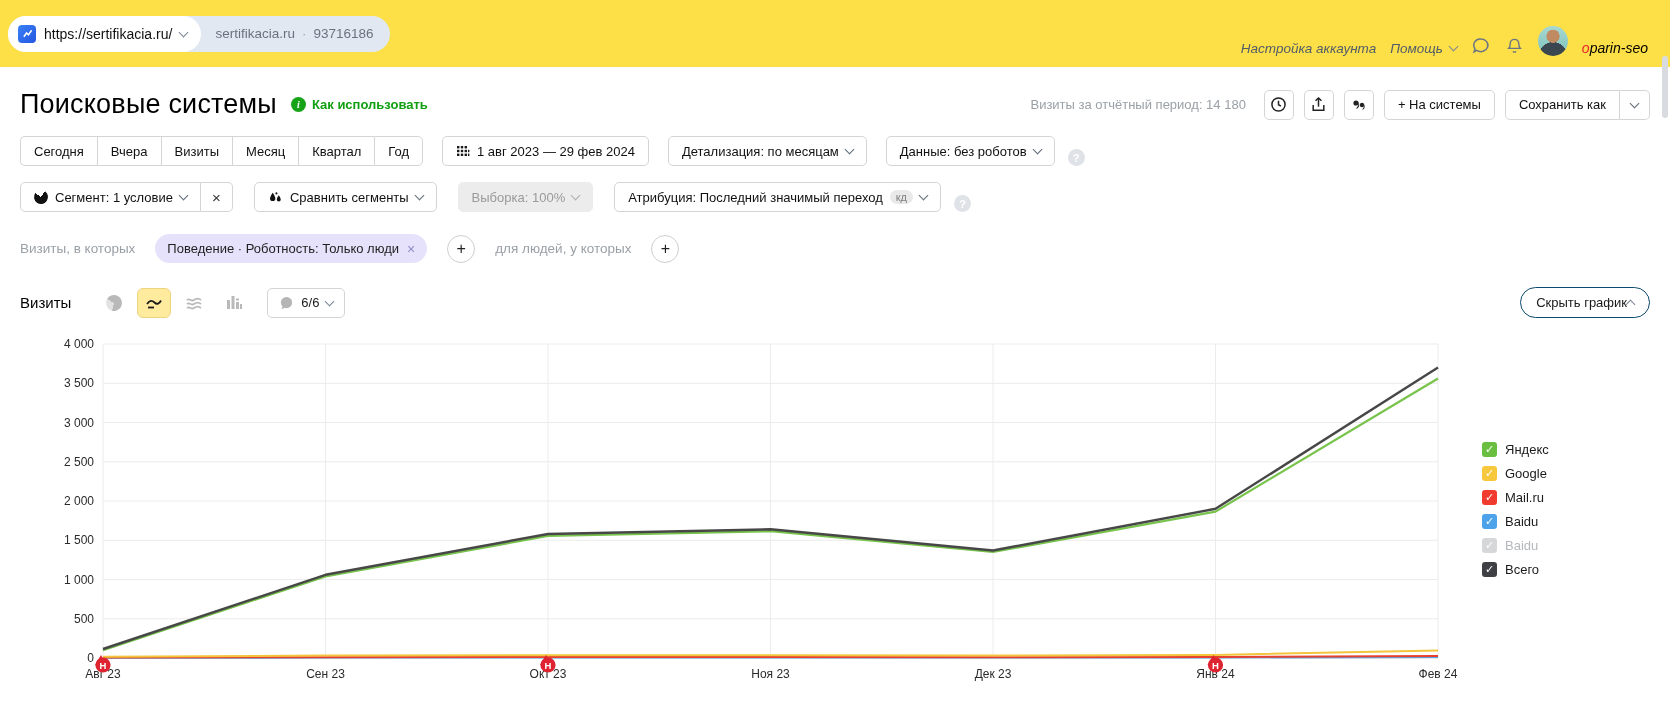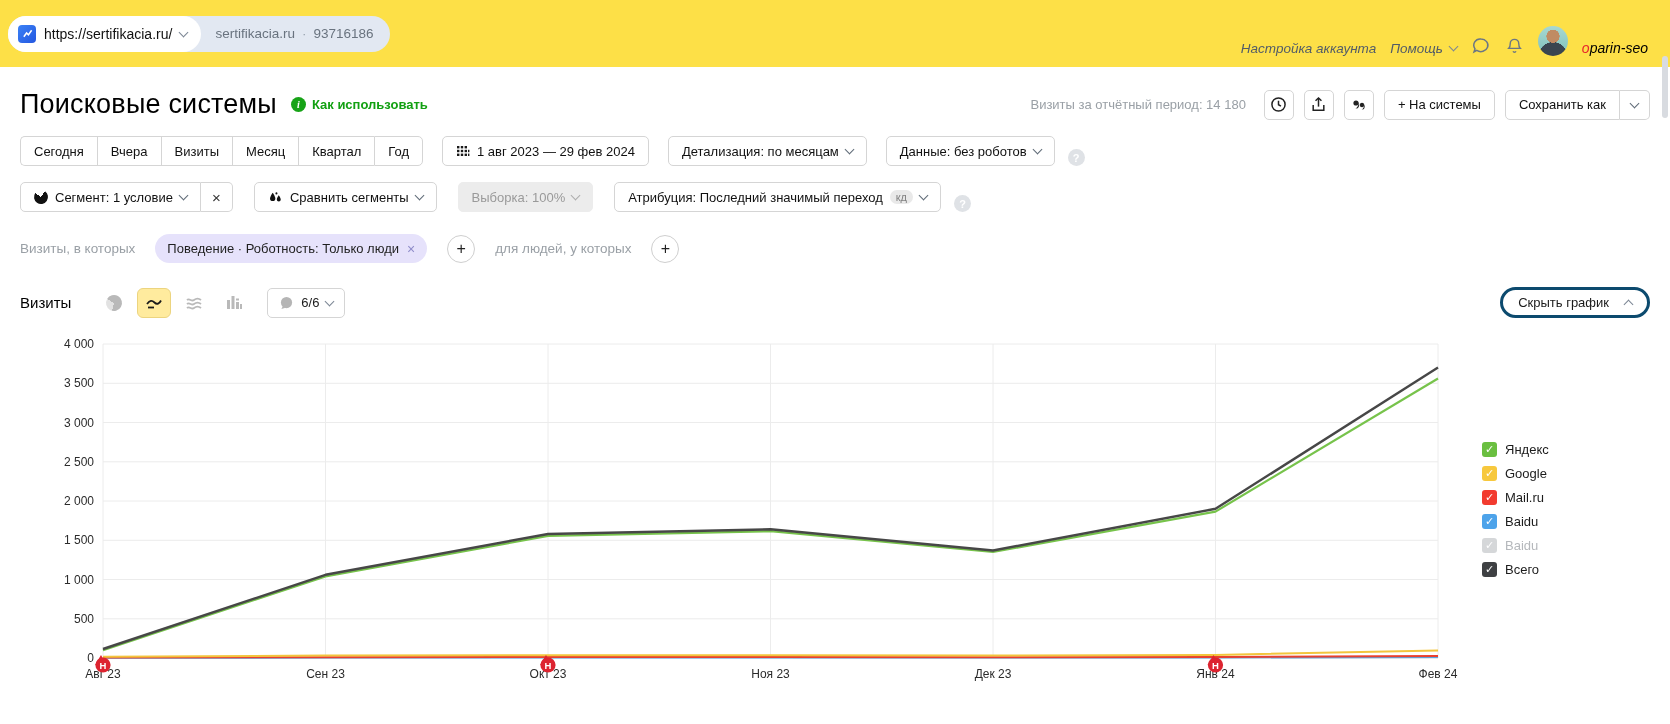--- a/index.html
+++ b/index.html
@@ -59,21 +59,21 @@
   .muted { color:#9aa0a6; font-size:13.5px; }
   .chip { display:flex; align-items:center; gap:8px; background:#e6e2fb; border-radius:15px; height:29px; padding:0 12px; font-size:13px; color:#1f1f1f; cursor:pointer; }
   .chip .x { color:#8f8cc9; font-size:14px; cursor:pointer; }
   .plus-circle { width:28px; height:28px; border:1px solid #cfcfcf; border-radius:50%; background:#fff; display:flex; align-items:center; justify-content:center; font-size:16px; color:#222; cursor:pointer; }
 
   .visits-row { display:flex; align-items:center; margin-top:24px; }
   .section-title { font-size:15px; font-weight:500; color:#000; margin-right:26px; }
   .chart-type { width:34px; height:30px; display:flex; align-items:center; justify-content:center; border-radius:6px; cursor:pointer; margin-right:6px; }
   .chart-type.selected { background:#ffeb9e; border:1px solid #ecd47f; }
   .metric-drop { display:flex; align-items:center; gap:7px; border:1px solid #d5d5d5; border-radius:5px; height:30px; padding:0 11px; font-size:13px; margin-left:10px; cursor:pointer; }
-  .hide-chart { margin-left:auto; display:flex; align-items:center; gap:16px; border:3px solid #0c4a6e; border-radius:16px; height:31px; padding:0 15px; font-size:13px; cursor:pointer; background:#fff; }
+  .hide-chart { margin-left:auto; display:flex; align-items:center; gap:0; border:1px solid #0c4a6e; border-radius:16px; height:31px; padding:0 15px; font-size:13px; cursor:pointer; background:#fff; }
 
   
   .chart-wrap { position:relative; margin-top:12px; height:360px; }
   .chart-svg { position:absolute; left:0; top:0; }
   .tick { font-family:"Liberation Sans",sans-serif; font-size:12px; fill:#2b2b2b; }
   .note-txt { font-family:"Liberation Sans",sans-serif; font-size:9.5px; font-weight:bold; fill:#fff; }
   .legend { position:absolute; left:1462px; top:112px; display:flex; flex-direction:column; gap:9px; }
   .legend-item { display:flex; align-items:center; gap:8px; cursor:pointer; }
   .legend-item .cb { width:15px; height:15px; border-radius:3px; color:#fff; font-size:11px; display:flex; align-items:center; justify-content:center; }
   .legend-item .lbl { font-size:13px; color:#1c1c1c; }

